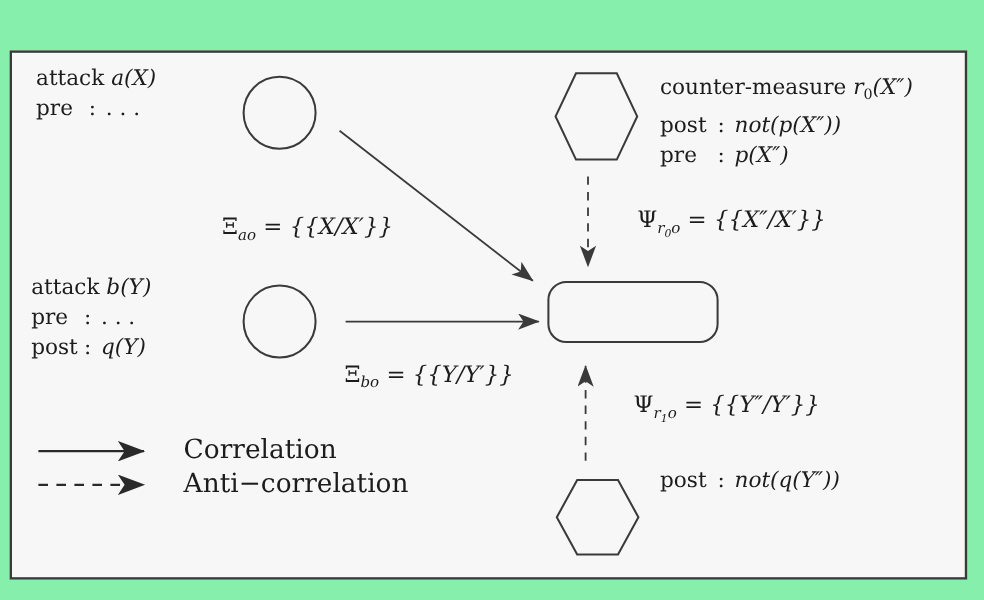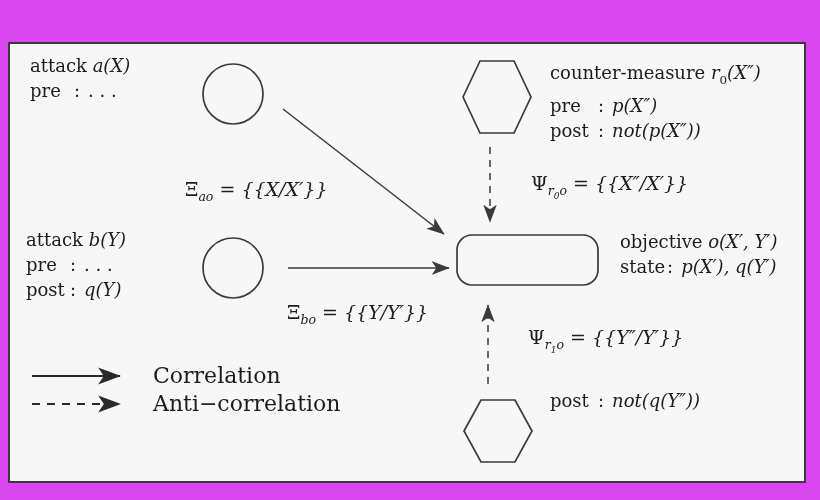--- a/index.html
+++ b/index.html
@@ -1,18 +1,18 @@
 <!DOCTYPE html>
 <html><head>
 <meta charset="utf-8">
 <style>
   html,body{margin:0;padding:0;background:#fff;}
   .stage{
     position:relative;width:820px;height:500px;overflow:hidden;
-    background:#d946ef;color:#1c1c1c;
+    background:#86efac;color:#1c1c1c;
     font-family:"DejaVu Serif", serif;
   }
   .frame{
     position:absolute;left:8px;top:42px;width:798px;height:441px;
     box-sizing:border-box;border:2px solid #3a3a3a;background:#f7f7f8;
   }
   svg.shapes{position:absolute;left:0;top:0;pointer-events:none;}
   .block{
     position:absolute;font-size:18px;line-height:25px;white-space:nowrap;
   }
@@ -64,34 +64,30 @@
     <line x1="32" y1="404" x2="120" y2="404" stroke="#2a2a2a" stroke-width="1.9" stroke-dasharray="8 7" marker-end="url(#arrowBig)"></line>
   </svg>
 
   <div class="block" style="left:30px;top:53px">
     <div><span class="rm">attack </span><span class="it">a(X)</span></div>
     <div><span class="rm key">pre</span><span class="rm colon">:</span><span class="rm">. . .</span></div>
   </div>
 
   <div class="block" style="left:550px;top:60px">
     <div><span class="rm">counter-measure </span><span class="it">r</span><sub style="font-size:.66em">0</sub><span class="it">(X″)</span></div>
+    <div><span class="rm keyw">post</span><span class="rm colon">:</span><span class="it">not(p(X″))</span></div>
     <div><span class="rm keyw">pre</span><span class="rm colon">:</span><span class="it">p(X″)</span></div>
-    <div><span class="rm keyw">post</span><span class="rm colon">:</span><span class="it">not(p(X″))</span></div>
   </div>
 
   <div class="block" style="left:26px;top:227px">
     <div><span class="rm">attack </span><span class="it">b(Y)</span></div>
     <div><span class="rm key">pre</span><span class="rm colon">:</span><span class="rm">. . .</span></div>
     <div><span class="rm key">post</span><span class="rm colon">:</span><span class="it">q(Y)</span></div>
   </div>
 
-  <div class="block" style="left:620px;top:229px">
-    <div><span class="rm">objective </span><span class="it">o(X′, Y′)</span></div>
-    <div><span class="rm">state</span><span class="rm colon">:</span><span class="it">p(X′), q(Y′)</span></div>
-  </div>
 
   <div class="block" style="left:550px;top:388px">
     <div><span class="rm keyw">post</span><span class="rm colon">:</span><span class="it">not(q(Y″))</span></div>
   </div>
 
   <div class="mlabel" style="left:185px;top:178px"><span class="sym">Ξ</span><sub>ao</sub><span class="it"> = {{X/X′}}</span></div>
 
   <div class="mlabel" style="left:531px;top:172px"><span class="sym">Ψ</span><sub><span>r</span><sub>0</sub><span>o</span></sub><span class="it"> = {{X″/X′}}</span></div>
 
   <div class="mlabel" style="left:287px;top:301px"><span class="sym">Ξ</span><sub>bo</sub><span class="it"> = {{Y/Y′}}</span></div>

